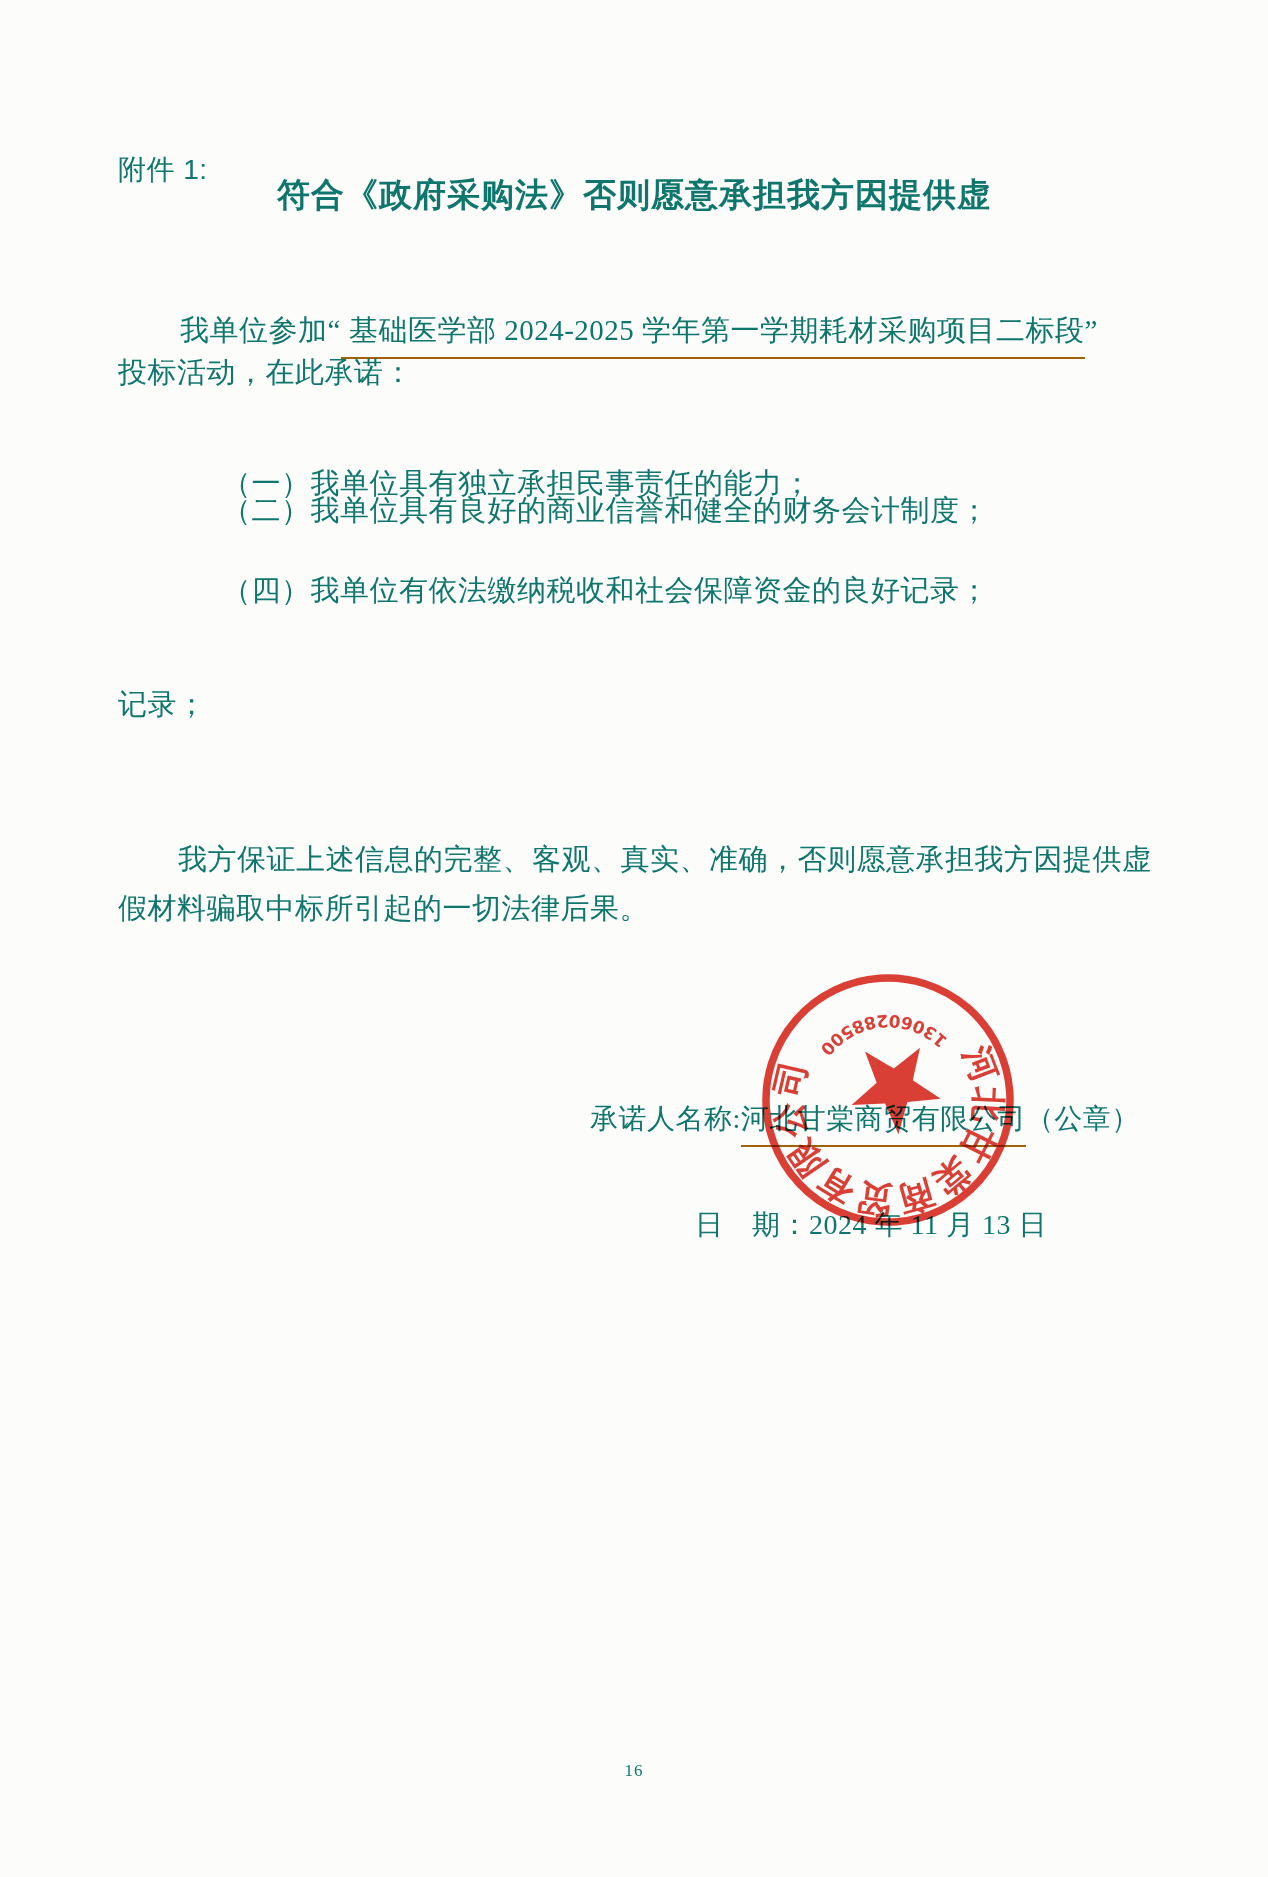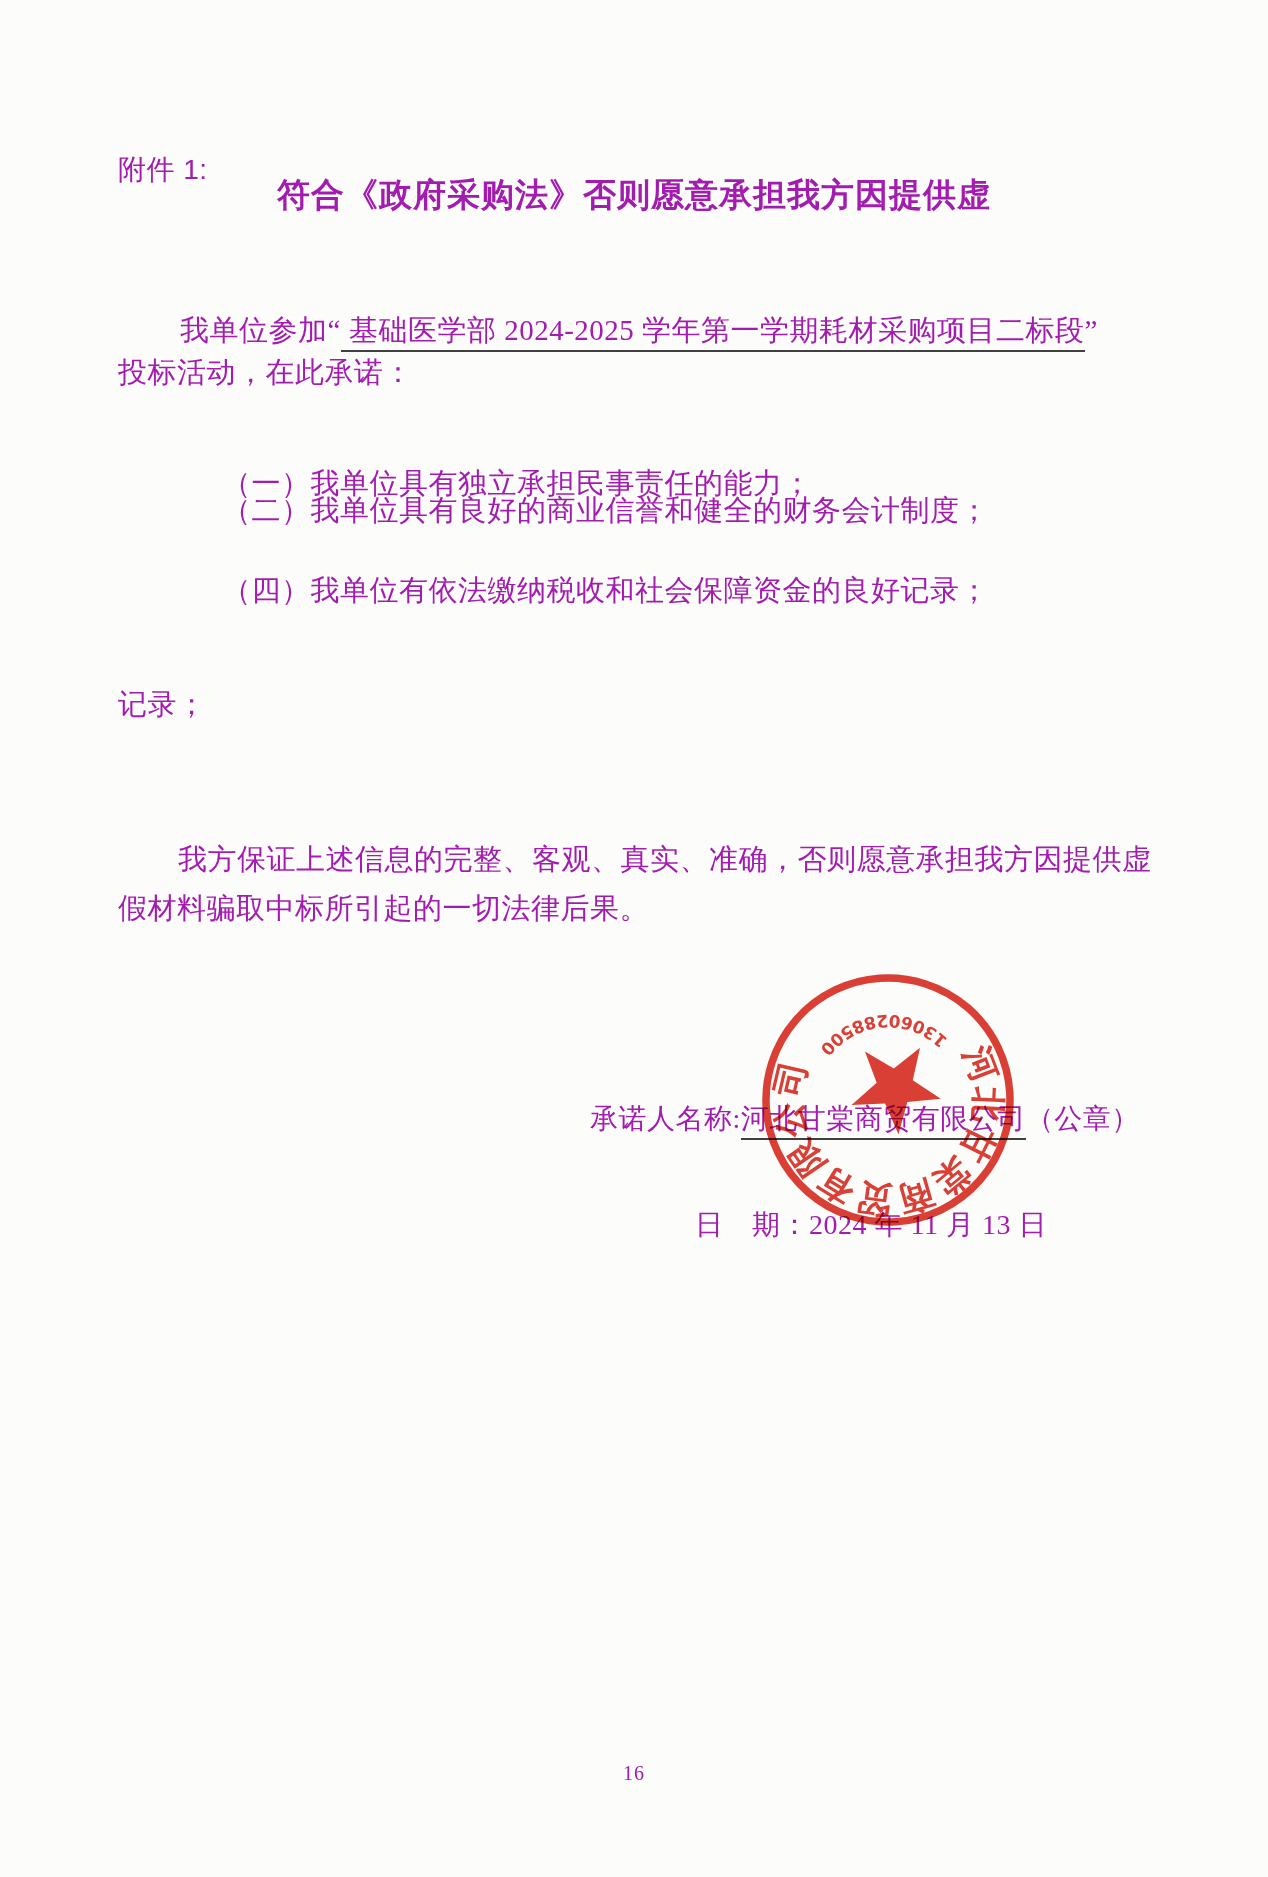--- a/index.html
+++ b/index.html
@@ -3,21 +3,21 @@
 <meta charset="utf-8">
 <style>
   html,body{margin:0;padding:0;}
   body{background:#ffffff;}
   .page{
     position:relative;
     width:1268px;height:1877px;
     background:#fcfcfa;
     overflow:hidden;
     font-family:"Liberation Serif","DejaVu Serif",serif;
-    color:#a21caf;
+    color:#0f766e;
   }
   .line{
     position:absolute;
     white-space:nowrap;
     font-size:29px;
     letter-spacing:0.5px;
     line-height:1.3;
   }
   .attachment{
     left:118px;top:152px;
@@ -39,28 +39,28 @@
   .c2{left:222px;top:526px;}
   .c3{left:222px;top:574px;font-family:Liberation Mono, monospace;}
   .c4{left:222px;top:634px;}
   .c5{left:118px;top:686px;}
   .c6{left:222px;top:734px;}
   .p2l1{left:178px;top:841px;}
   .p2l2{left:118px;top:890px;}
   .sigline{left:590px;top:1101px;font-size:28px;}
   .dateline{left:695px;top:1207px;font-size:28px;}
   .u{
-    border-bottom:2px solid #404040;
-    padding-bottom:4px;
+    border-bottom:2px solid #a16207;
+    padding-bottom:11px;
   }
   .u-lead{padding-left:8px;}
   .pagenum{
     left:0;right:0;top:1760px;
     text-align:center;
-    font-size:20px;
+    font-size:17px;
     letter-spacing:1px;
   }
   .stamp{
     position:absolute;
     left:733px;top:945px;
     width:310px;height:310px;
     mix-blend-mode:multiply;
     opacity:0.92;
   }
   .stamp svg{width:100%;height:100%;}

